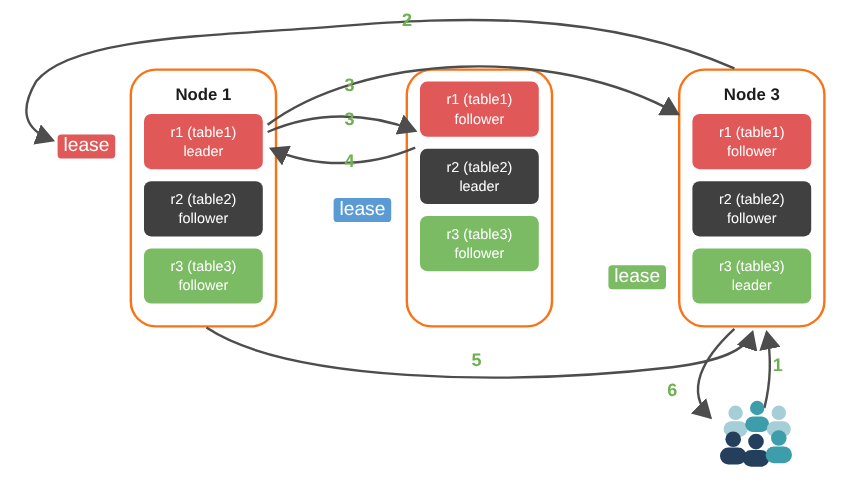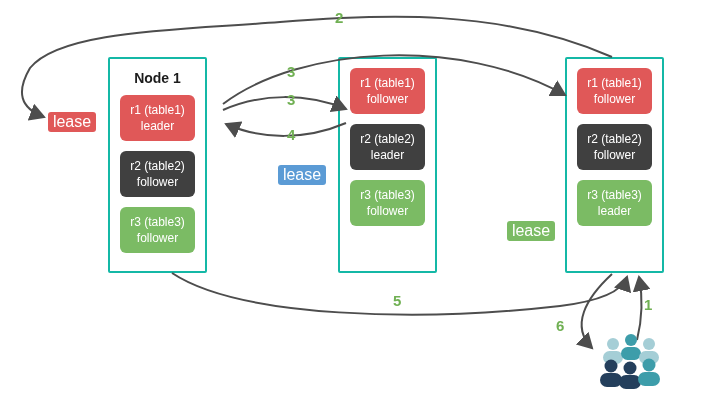--- a/index.html
+++ b/index.html
@@ -1,22 +1,22 @@
 <!DOCTYPE html>
 <html><head>
 <meta charset="utf-8">
 <style>
   html,body { margin:0; padding:0; background:#ffffff; }
   .stage {
     position:relative; width:704px; height:405px; background:#ffffff;
     font-family:"Liberation Sans", sans-serif; overflow:hidden;
   }
   .node {
-    position:absolute; top:57px; width:99px; height:216px;
-    background:#ffffff; border:2px solid #14b8a6; border-radius:2px;
+    position:absolute; top:57px; width:123px; height:216px;
+    background:#ffffff; border:2px solid #f97316; border-radius:22px;
     box-sizing:border-box; z-index:2;
   }
   .node-1 { left:108px; } .node-2 { left:338px; } .node-3 { left:565px; }
   .node-title { text-align:center; font-weight:bold; font-size:14px; color:#1c1c1c; margin-top:11px; }
   .ranges { display:flex; flex-direction:column; gap:10px; margin:9px 10px 12px 10px; }
   .range {
     height:46px; border-radius:6px; color:#ffffff; font-size:12px;
     display:flex; flex-direction:column; align-items:center; justify-content:center;
     line-height:1.35; text-align:center;
   }
@@ -83,20 +83,21 @@
         <span>leader</span>
       </div>
       <div class="range green">
         <span>r3 (table3)</span>
         <span>follower</span>
       </div>
     </div>
   </div>
 
   <div class="node node-3">
+    <div class="node-title">Node 3</div>
     <div class="ranges">
       <div class="range red">
         <span>r1 (table1)</span>
         <span>follower</span>
       </div>
       <div class="range blue">
         <span>r2 (table2)</span>
         <span>follower</span>
       </div>
       <div class="range green">

